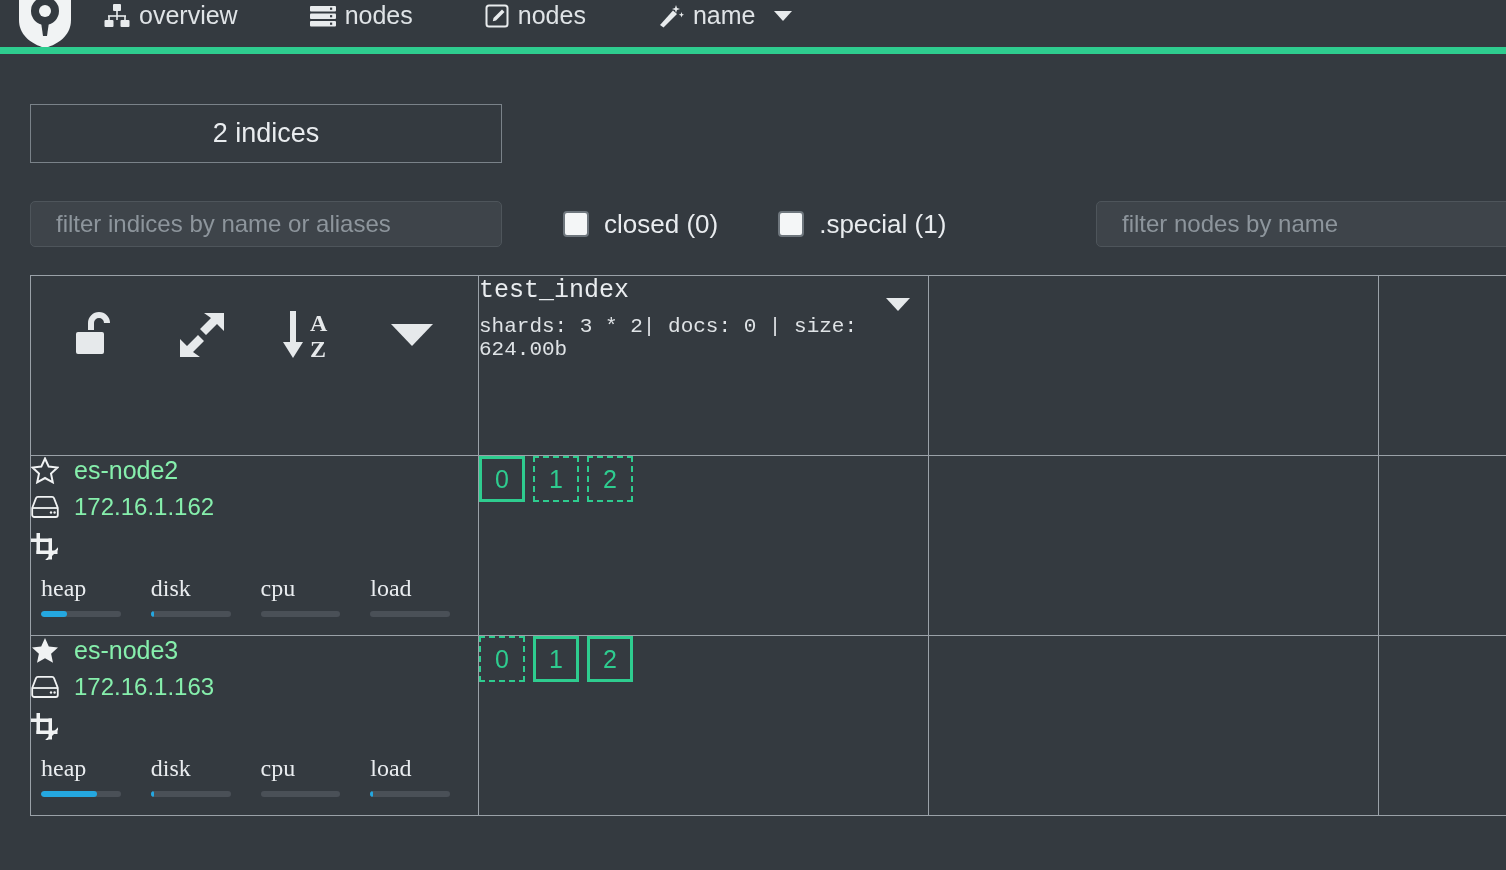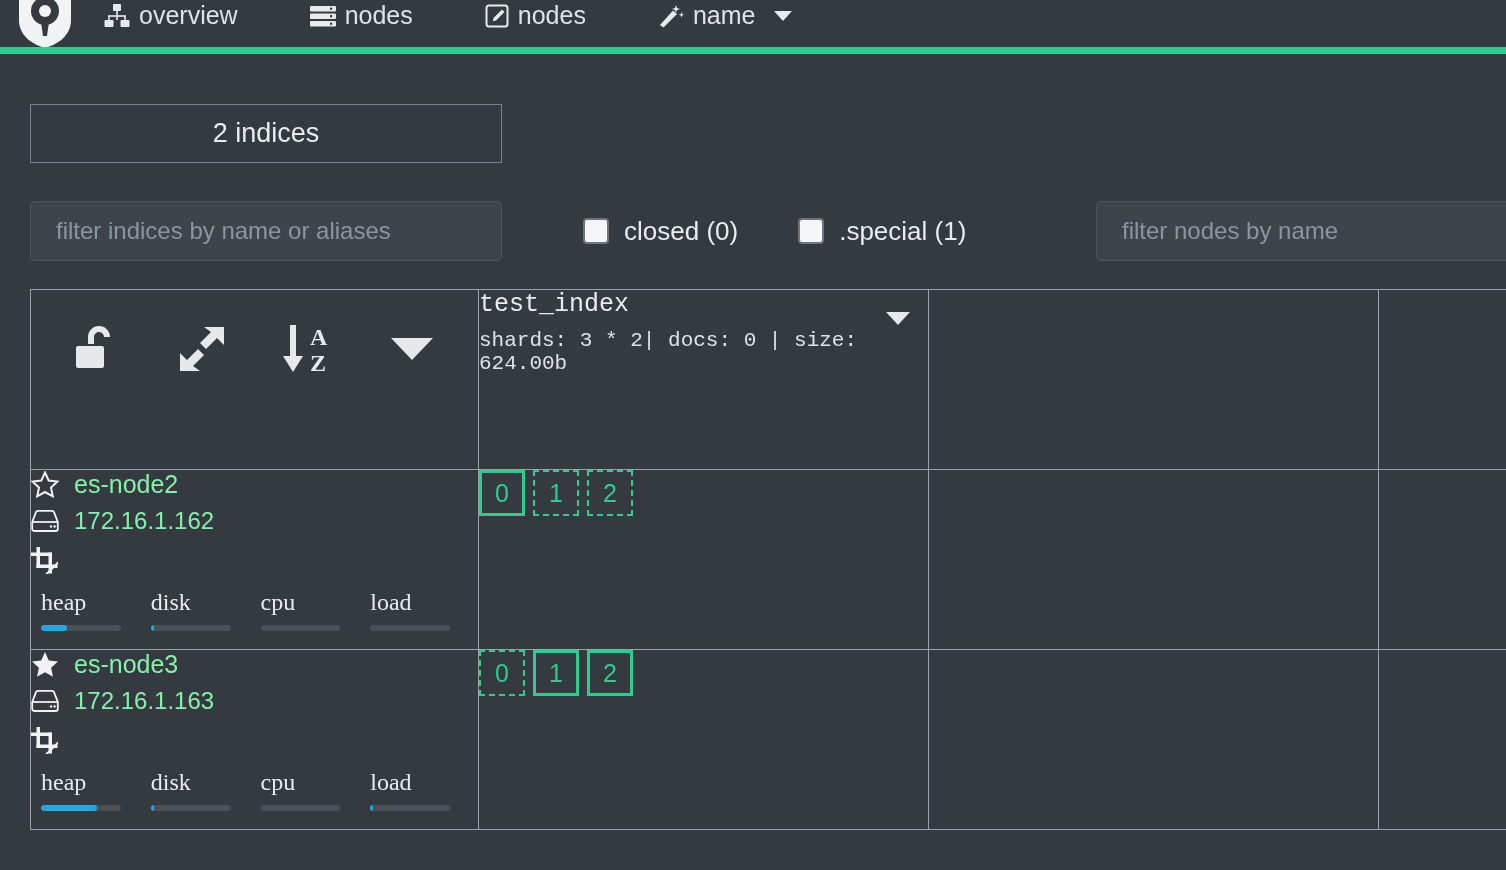--- a/index.html
+++ b/index.html
@@ -78,21 +78,21 @@
   }
 
   .filters-row {
     display: flex;
     align-items: center;
     gap: 61px;
     padding-top: 38px;
   }
   .filter-input {
     flex: 0 0 472px;
-    height: 60px;
+    height: 46px;
     background: #3e444a;
     border: 1px solid #4e555b;
     border-radius: 5px;
     color: #9aa1a8;
     font-size: 24px;
     padding: 0 25px;
     font-family: "Liberation Sans", sans-serif;
     outline: none;
   }
   .filter-input::placeholder { color: #8d959c; }
@@ -102,21 +102,20 @@
     display: flex;
     align-items: center;
   }
   .check-group {
     display: flex;
     align-items: center;
     gap: 15px;
     color: #e9ecef;
     font-size: 26px;
     cursor: pointer;
-    margin-left: 20px;
   }
   .check-group + .check-group { margin-left: 60px; }
   .cbox {
     width: 26px; height: 26px;
     background: #f4f6f7;
     border: 2px solid #6e767d;
     border-radius: 4px;
     flex: 0 0 auto;
   }
 

